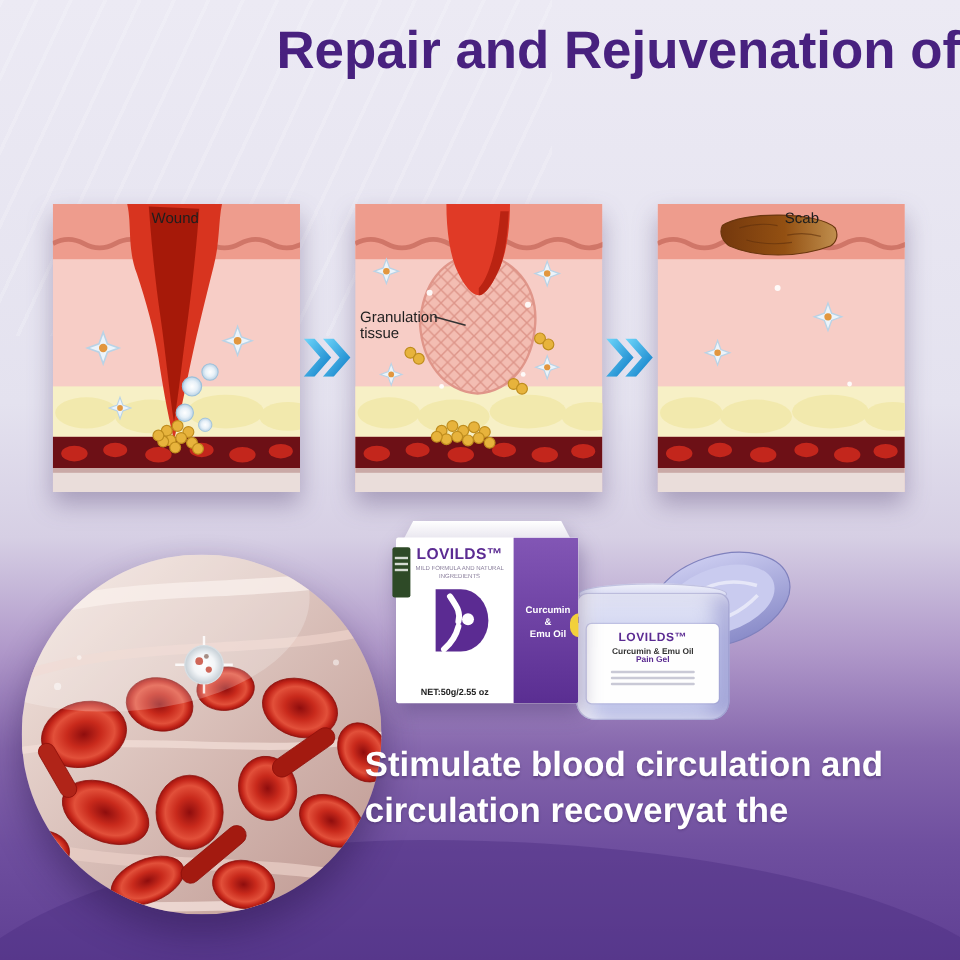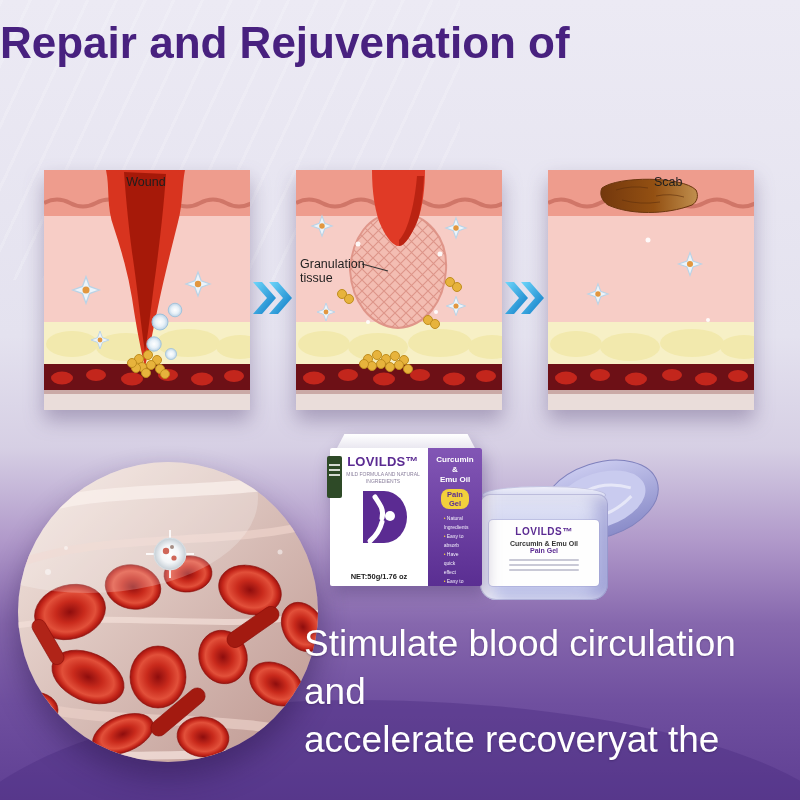--- a/index.html
+++ b/index.html
@@ -3,31 +3,31 @@
 <meta charset="utf-8">
 <style>
   html,body{margin:0;padding:0;}
   .stage{position:relative;width:800px;height:800px;overflow:hidden;
     font-family:"Liberation Sans",sans-serif;
     background:linear-gradient(180deg,#eceaf4 0%,#e4e2ef 42%,#d6cfe4 56%,#af97c9 68%,#8667ad 78%,#6f4f9f 88%,#5f3f93 100%);}
   .stripes{position:absolute;left:0;top:0;width:460px;height:280px;
     background:repeating-linear-gradient(115deg,rgba(255,255,255,.35) 0 3px,rgba(255,255,255,0) 3px 26px);opacity:.5;}
   .wave{position:absolute;left:-60px;bottom:-70px;width:920px;height:170px;background:#4d2e82;opacity:.45;
     border-radius:45% 55% 0 0/100% 90% 0 0;}
-  .title{position:absolute;top:18px;left:0;width:100%;text-align:left;color:#48217f;font-weight:bold;
+  .title{position:absolute;top:18px;left:0;width:100%;text-align:right;color:#48217f;font-weight:bold;
     font-size:44px;line-height:1.15;}
   .panel{position:absolute;top:170px;width:206px;height:240px;filter:drop-shadow(0 10px 10px rgba(70,50,100,.35));}
   .p1{left:44px}.p2{left:296px}.p3{left:548px}
   .panel text{font-family:"Liberation Sans",sans-serif;fill:#1e1e1e;}
   .lbl{font-size:12.5px;}
   .arrow{position:absolute;top:282px;}
   .a1{left:253px}.a2{left:505px}
   .cell-circle{position:absolute;left:18px;top:462px;width:300px;height:300px;border-radius:50%;overflow:hidden;
     box-shadow:0 16px 30px rgba(40,20,70,.45);}
-  .caption{position:absolute;left:304px;top:620px;color:#fff;font-weight:normal;font-size:37px;line-height:1.3;
+  .caption{position:absolute;left:304px;top:620px;color:#fff;font-weight:bold;font-size:29px;line-height:1.3;
     text-shadow:0 1px 2px rgba(40,20,70,.35);}
   
   .jar{position:absolute;left:480px;top:464px;width:185px;height:140px;}
   .jar-lid{position:absolute;right:0;top:-10px;}
   .jar-rim{position:absolute;left:2px;top:22px;width:124px;height:18px;border-radius:50%;
     background:linear-gradient(180deg,#f0f1fa,#c6c9ec);box-shadow:inset 0 0 0 1px rgba(130,130,190,.4);}
   .jar-body{position:absolute;left:0;top:30px;width:128px;height:106px;border-radius:10px 10px 16px 16px;
     background:linear-gradient(180deg,#e7e9f7 0%,#cdd1f0 35%,#bfc4ea 100%);
     box-shadow:inset 0 0 0 1px rgba(120,120,180,.35), inset 10px 0 14px rgba(255,255,255,.8), inset -12px 0 16px rgba(120,120,190,.45);}
   .jar-label{position:absolute;left:9px;top:56px;width:110px;height:66px;background:#fefefe;border-radius:4px;
@@ -41,21 +41,21 @@
   .box{position:absolute;left:330px;top:434px;width:152px;height:152px;filter:drop-shadow(3px 8px 8px rgba(60,40,100,.35));}
   .box-top{position:absolute;left:6px;top:0;width:140px;height:16px;background:linear-gradient(180deg,#ffffff,#e7e4ee);
     clip-path:polygon(6% 0,94% 0,100% 100%,0 100%);}
   .box-front{position:absolute;left:0;top:14px;width:152px;height:138px;background:#fff;border-radius:2px;display:flex;overflow:hidden;}
   .box-left{flex:1;position:relative;padding:6px 2px 4px 10px;box-sizing:border-box;text-align:center;}
   .box-brand{color:#5b2b92;font-weight:bold;font-size:13px;letter-spacing:.3px;}
   .box-formula{font-size:5px;color:#8a7f9c;margin-top:2px;line-height:1.35;padding:0 4px;}
   .knee-emblem{display:block;margin:4px auto 0;}
   .box-net{position:absolute;bottom:5px;left:0;width:100%;font-size:7.5px;font-weight:bold;color:#222;}
   .box-right{width:54px;background:linear-gradient(180deg,#8256b5,#5a2e92);color:#fff;text-align:center;
-    padding:7px 20px 4px;box-sizing:border-box;display:flex;flex-direction:column;align-items:center;}
+    padding:7px 10px 4px;box-sizing:border-box;display:flex;flex-direction:row;align-items:center;}
   .box-name{font-size:8px;font-weight:bold;line-height:1.25;}
   .box-name span{display:block;}
   .box-pill{background:#f2d03b;color:#5a2e92;font-size:7.5px;font-weight:bold;border-radius:8px;padding:1px 6px;margin-top:4px;}
   .box-feats{list-style:none;margin:5px 0 0;padding:0 0 0 2px;text-align:left;font-size:5px;line-height:1.8;color:#f2eefb;}
   .box-feats li:before{content:"• ";color:#f2d03b;}
   .box-tag{position:absolute;left:-3px;top:22px;width:15px;height:42px;background:#2e4a27;border-radius:2px;
     padding-top:5px;box-sizing:border-box;}
   .box-tag div{height:2px;background:rgba(255,255,255,.8);margin:3px 2px;}
 </style>
 </head>
@@ -297,21 +297,21 @@
     <div class="box-top"></div>
     <div class="box-front">
       <div class="box-left">
         <div class="box-brand">LOVILDS™</div>
         <div class="box-formula">MILD FORMULA AND NATURAL INGREDIENTS</div>
         <svg class="knee-emblem" width="52" height="56" viewBox="0 0 52 56">
           <path d="M6 2 H27 A23 26 0 0 1 27 54 H6 Z" fill="#5b2b92"></path>
           <path d="M18 8 C24 17 27 21 25 29 M25 33 C23 41 20 46 13 52" stroke="#fff" stroke-width="5" fill="none" stroke-linecap="round"></path>
           <circle cx="33" cy="27" r="5" fill="#fff"></circle>
         </svg>
-        <div class="box-net">NET:50g/1.76 oz</div>
+        <div class="box-net">NET:50g/2.55 oz</div>
       </div>
       <div class="box-right">
         <div class="box-name">
           <span>Curcumin &amp;</span>
           <span>Emu Oil</span>
         </div>
         <div class="box-pill">Pain Gel</div>
         <ul class="box-feats">
           <li>Natural Ingredients</li>
           <li>Easy to absorb</li>
@@ -322,16 +322,16 @@
     </div>
     <div class="box-tag">
         <div></div>
         <div></div>
         <div></div>
       </div>
   </div>
 
   <div class="caption">
     <div>Stimulate blood circulation and</div>
-    <div>accelerate recoveryat the</div>
+    <div>circulation recoveryat the</div>
   </div>
 
 </div>
 
 </body></html>

